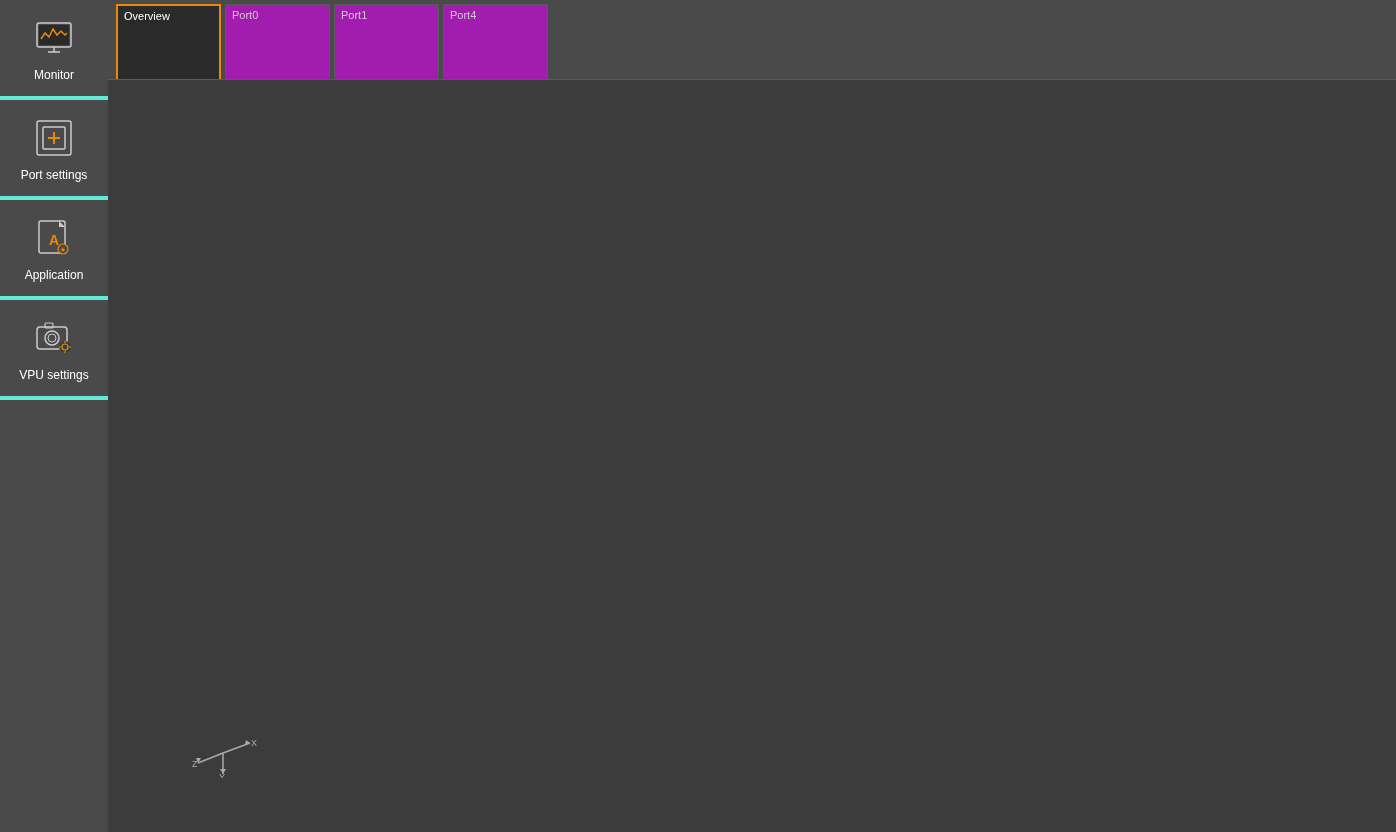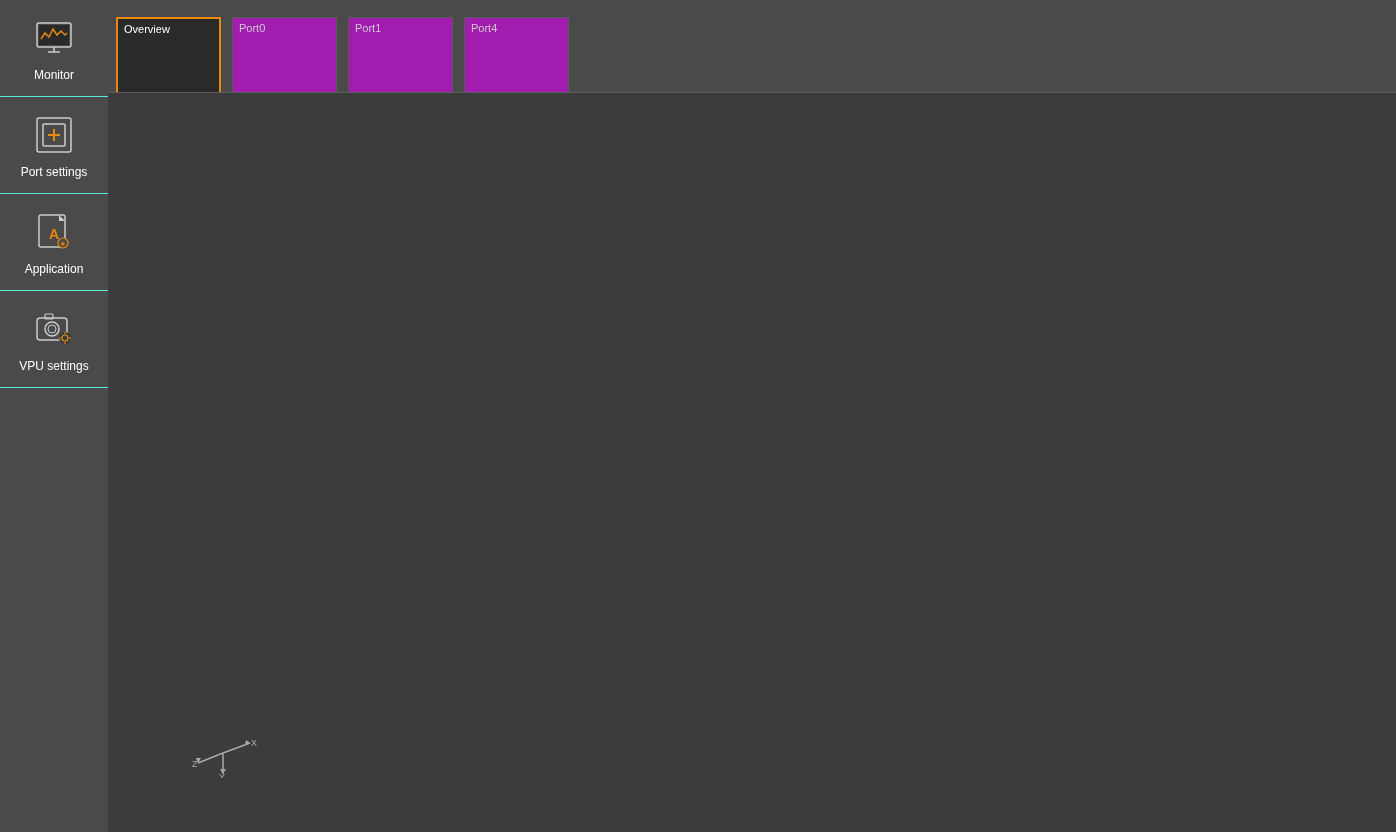--- a/index.html
+++ b/index.html
@@ -29,21 +29,21 @@
     }
 
     .sidebar-item {
       width: 100%;
       display: flex;
       flex-direction: column;
       align-items: center;
       justify-content: center;
       padding: 14px 8px;
       cursor: pointer;
-      border-bottom: 1px solid #5eead4;
+      border-bottom: 4px solid #5eead4;
     }
 
     .sidebar-item .icon-area {
       width: 48px;
       height: 48px;
       display: flex;
       align-items: center;
       justify-content: center;
       margin-bottom: 6px;
     }
@@ -70,22 +70,22 @@
       flex-direction: column;
       background: #3c3c3c;
     }
 
     
     .tabs-bar {
       display: flex;
       flex-direction: row;
       align-items: flex-end;
       background: #4a4a4a;
-      padding: 17px 8px 0 8px;
-      gap: 11px;
+      padding: 4px 8px 0 8px;
+      gap: 4px;
       flex-shrink: 0;
     }
 
     .tab {
       width: 105px;
       height: 75px;
       background: #a21caf;
       border: 1px solid #5a5a5a;
       border-bottom: none;
       cursor: pointer;

